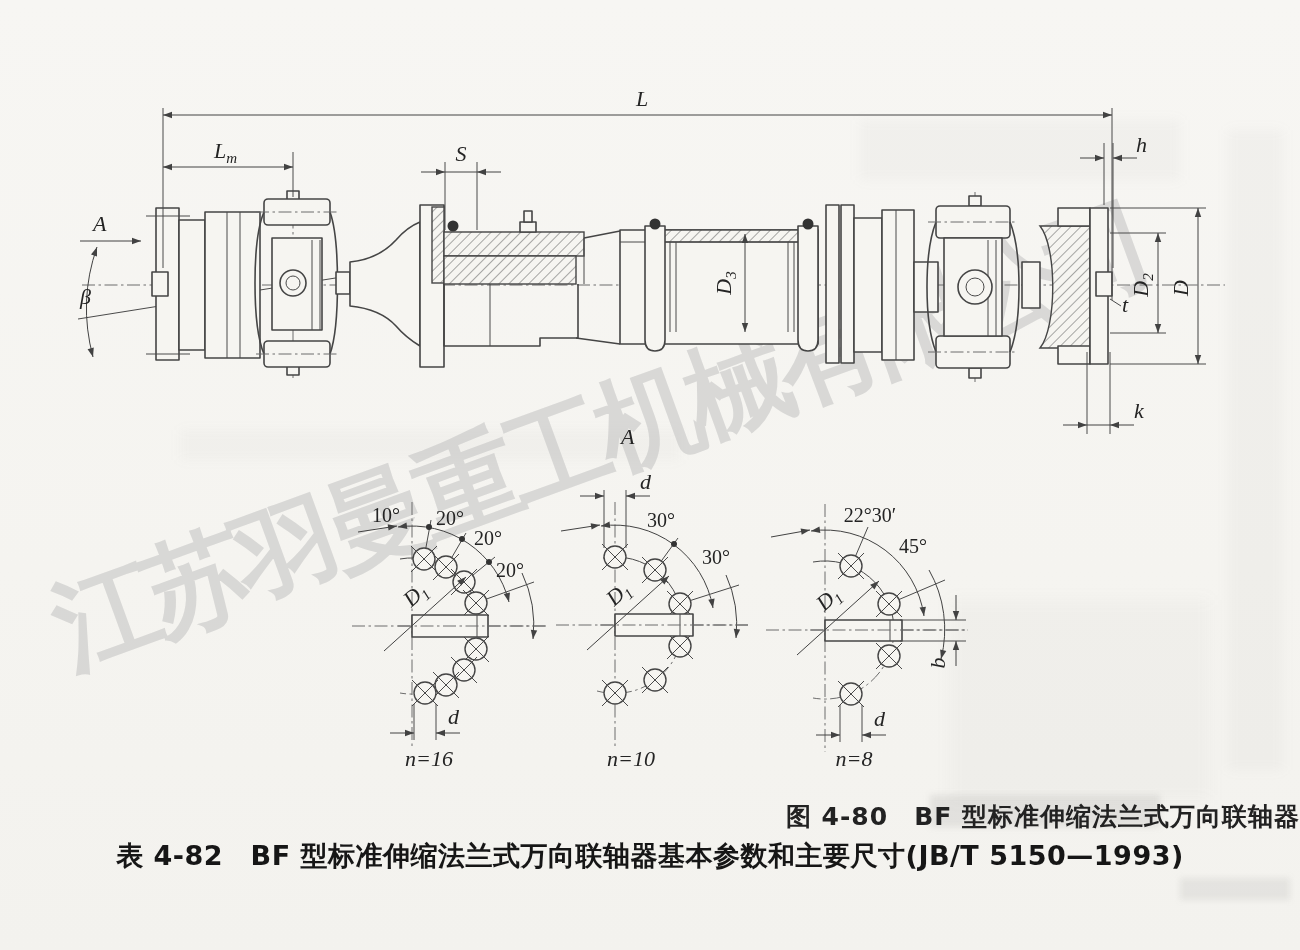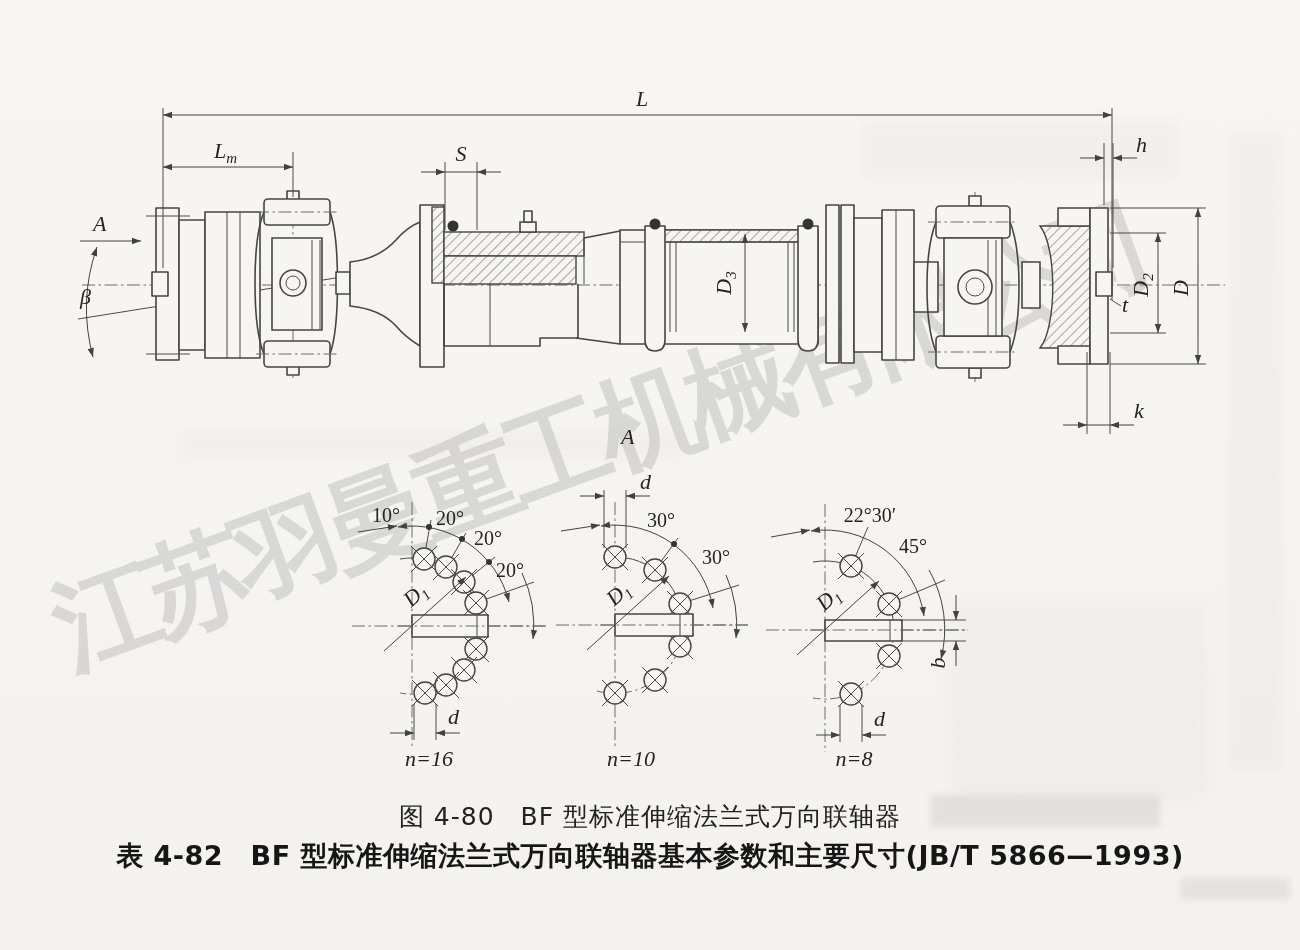--- a/index.html
+++ b/index.html
@@ -14,22 +14,22 @@
     position:absolute; left:58px; top:578px;
     font-size:104px; line-height:110px; font-weight:700;
     letter-spacing:-8px; white-space:nowrap;
     color:#bdbdbd; opacity:0.5;
     transform:rotate(-20deg); transform-origin:left center;
     pointer-events:none;
     font-family:"DejaVu Sans",sans-serif;
   }
   .drawing { position:absolute; left:0; top:0; }
   .fig-caption {
-    position:absolute; left:0; right:0; top:800px; text-align:center;
-    font-size:25px; font-weight:400; color:#222; letter-spacing:1px;
+    position:absolute; left:0; right:0; top:800px; text-align:right;
+    font-size:25px; font-weight:700; color:#222; letter-spacing:1px;
   }
   .table-caption {
     position:absolute; left:0; right:0; top:838px; text-align:center;
     font-size:27px; font-weight:700; color:#161616; letter-spacing:0.5px;
   }
   
   svg .ol   { fill:none; stroke:#454545; stroke-width:1.6; stroke-linejoin:round; }
   svg .fillp{ fill:#f6f5f1; stroke:#454545; stroke-width:1.6; stroke-linejoin:round; }
   svg .thin { fill:none; stroke:#4a4a4a; stroke-width:1; }
   svg .cl   { fill:none; stroke:#6d6d6d; stroke-width:1; stroke-dasharray:13 3.5 2.5 3.5; }
@@ -420,14 +420,14 @@
         <line class="dim" x1="886" y1="735" x2="862" y2="735" marker-end="url(#arr)"></line>
         <text class="dimtext" x="874" y="726">d</text>
       </g>
       <text class="degtext" text-anchor="middle" x="870" y="522">22°30′</text>
       <text class="degtext" text-anchor="middle" x="913" y="553">45°</text>
       <text class="ntext" text-anchor="middle" x="854" y="766">n=8</text>
     </g>
   </svg>
 
   <div class="fig-caption">图 4-80　BF 型标准伸缩法兰式万向联轴器</div>
-  <div class="table-caption">表 4-82　BF 型标准伸缩法兰式万向联轴器基本参数和主要尺寸(JB/T 5866—1993)</div>
+  <div class="table-caption">表 4-82　BF 型标准伸缩法兰式万向联轴器基本参数和主要尺寸(JB/T 5150—1993)</div>
 </div>
 
 </body></html>

